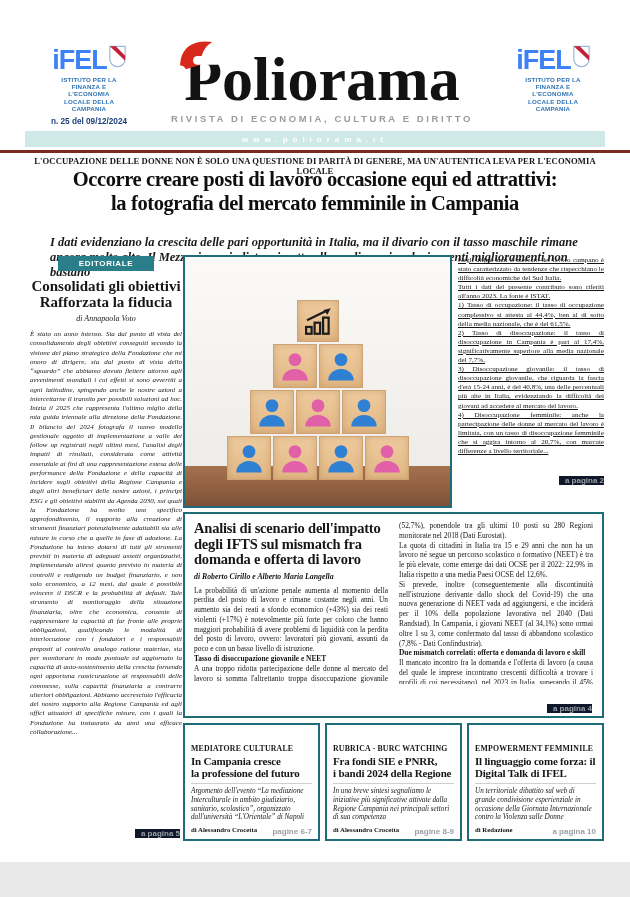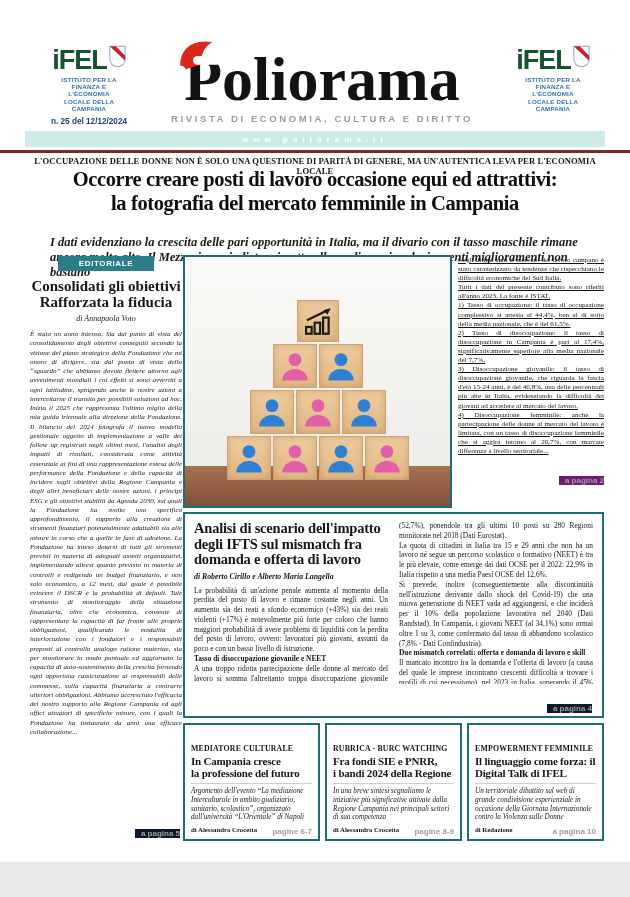--- a/index.html
+++ b/index.html
@@ -5,21 +5,21 @@
   html,body{margin:0;padding:0;background:#777;}
   .page{position:relative;width:630px;height:897px;background:#ffffff;margin:0 auto;
         font-family:"Liberation Serif","DejaVu Serif",serif;color:#161616;overflow:hidden;}
 
   
   .logo-block{position:absolute;top:47px;width:122px;text-align:center;}
   .logo-left{left:28px;}
   .logo-right{left:492px;}
   .ifel-row{display:flex;justify-content:center;align-items:flex-start;gap:2px;}
   .ifel-word{font-family:"Liberation Sans",sans-serif;font-weight:800;font-size:27px;line-height:26px;
-             color:#14532d;letter-spacing:-1px;}
+             color:#3b82f6;letter-spacing:-1px;}
   .shield{width:17px;height:23px;margin-top:-2px;}
   .org-text{margin:3px auto 0;width:66px;font-family:"Liberation Sans",sans-serif;font-weight:700;
             font-size:6.2px;line-height:7.2px;color:#2e74b5;letter-spacing:.2px;}
   .issue{margin-top:5px;font-family:"Liberation Sans",sans-serif;font-weight:700;font-size:8.2px;color:#1d3f7a;}
 
   .masthead{position:absolute;left:150px;width:344px;top:46px;text-align:center;}
   .mast-wrap{display:inline-block;position:relative;}
   .mast-title{margin:0;font-weight:700;font-size:62px;line-height:66px;color:#121212;letter-spacing:0;}
   .santa-hat{position:absolute;left:-16px;top:-12px;width:56px;height:44px;transform:rotate(-14deg);}
   .mast-subtitle{margin-top:1px;font-family:"Liberation Sans",sans-serif;font-weight:700;color:#9b9b9b;
@@ -64,21 +64,21 @@
          display:flex;align-items:center;justify-content:center;}
   .block.chartb{width:42px;height:42px;}
   .psvg{width:34px;height:34px;}
   .person-pink{fill:#e160a8;}
   .person-blue{fill:#2f7fd2;}
 
   
   .news-col{position:absolute;left:458px;top:256px;width:146px;height:230px;overflow:hidden;
             font-size:7.1px;line-height:9.1px;text-align:justify;}
   .news-col p{margin:0;text-decoration:underline;}
-  .news-pageref{position:absolute;bottom:1px;right:0;background:#701a75;padding-left:6px;}
+  .news-pageref{position:absolute;bottom:1px;right:0;background:#0f172a;padding-left:6px;}
 
   
   .analisi{position:absolute;left:183px;top:512px;width:421px;height:206px;border:2px solid #1d6c78;
            box-sizing:border-box;padding:7px 9px 32px;}
   .an-cols{display:flex;gap:11px;height:100%;overflow:hidden;}
   .an-col{overflow:hidden;}
   .an-col.a{width:194px;flex:none;}
   .an-col.b{flex:1;}
   .an-title{margin:0;font-weight:700;font-size:14.5px;line-height:15.5px;letter-spacing:-.2px;}
   .an-byline{font-style:italic;font-weight:700;font-size:7.8px;margin:4px 0 5px;}
@@ -105,21 +105,21 @@
 
   <div class="logo-block logo-left">
     <div class="ifel-row">
       <span class="ifel-word">iFEL</span>
       <svg class="shield" viewBox="0 0 20 26">
         <path d="M1 1 h18 v15 a9 9 0 0 1 -18 0 Z" fill="#ffffff" stroke="#9bb7d4" stroke-width="1.4"></path>
         <path d="M1 1 L8 1 L19 12 L19 18 Z" fill="#c5203a"></path>
       </svg>
     </div>
     <div class="org-text">ISTITUTO PER LA FINANZA E L'ECONOMIA LOCALE DELLA CAMPANIA</div>
-    <div class="issue">n. 25 del 12/12/2024</div>
+    <div class="issue">n. 25 del 09/12/2024</div>
   </div>
 
   <div class="masthead">
     <span class="mast-wrap">
       <svg class="santa-hat" viewBox="0 0 64 48">
         <path d="M11 36 C13 14, 30 3, 54 13 C43 16, 37 25, 35 35 Z" fill="#d8281c"></path>
         <rect x="27" y="27" width="32" height="10" rx="5" fill="#ffffff" transform="rotate(14 43 32)"></rect>
         <circle cx="10" cy="37" r="7.2" fill="#ffffff"></circle>
       </svg>
       <h1 class="mast-title">Poliorama</h1>

